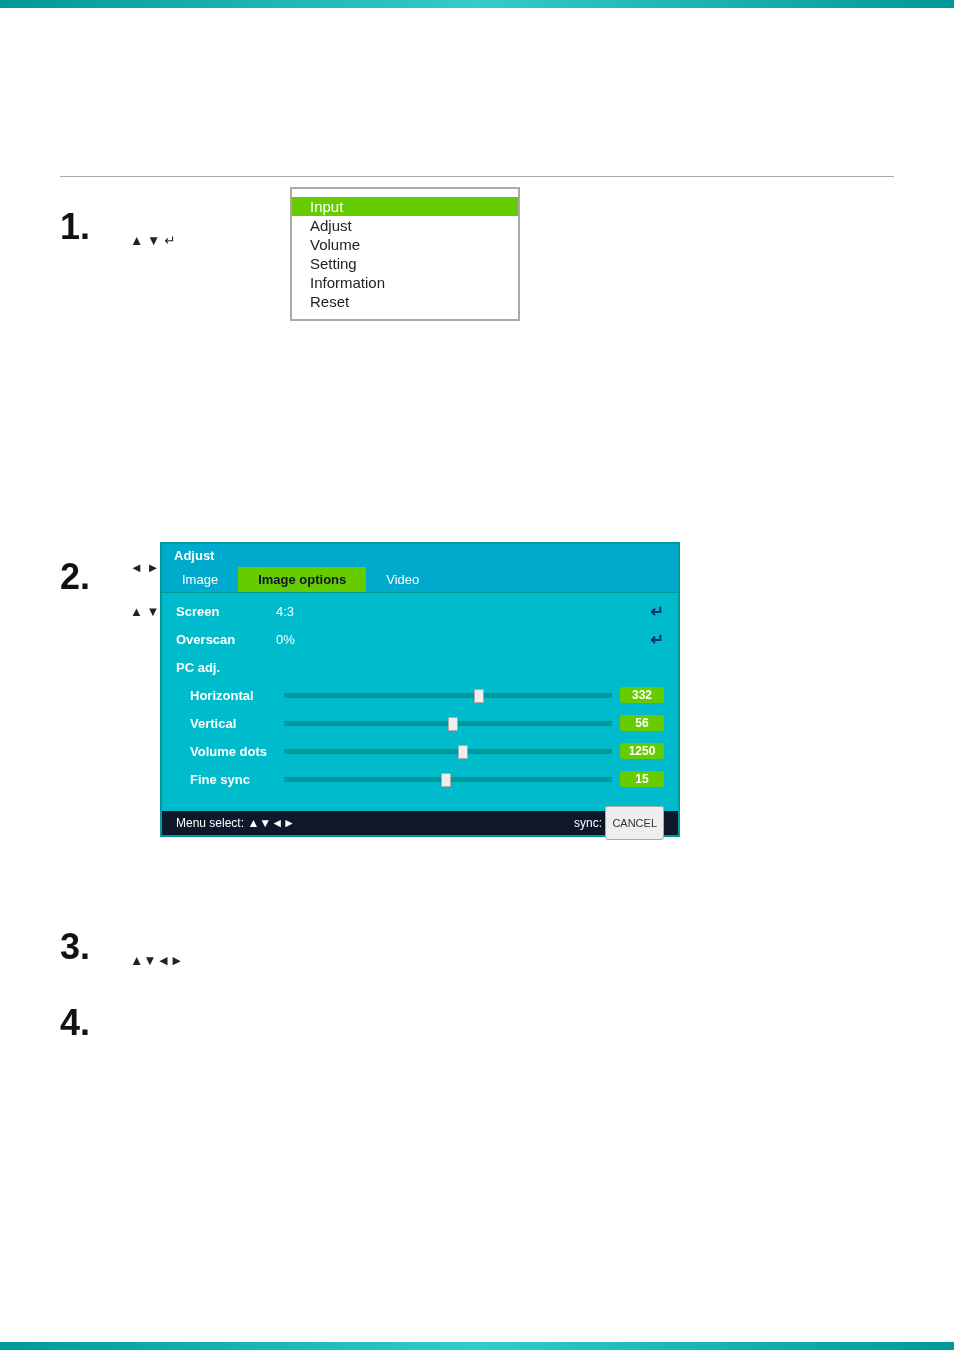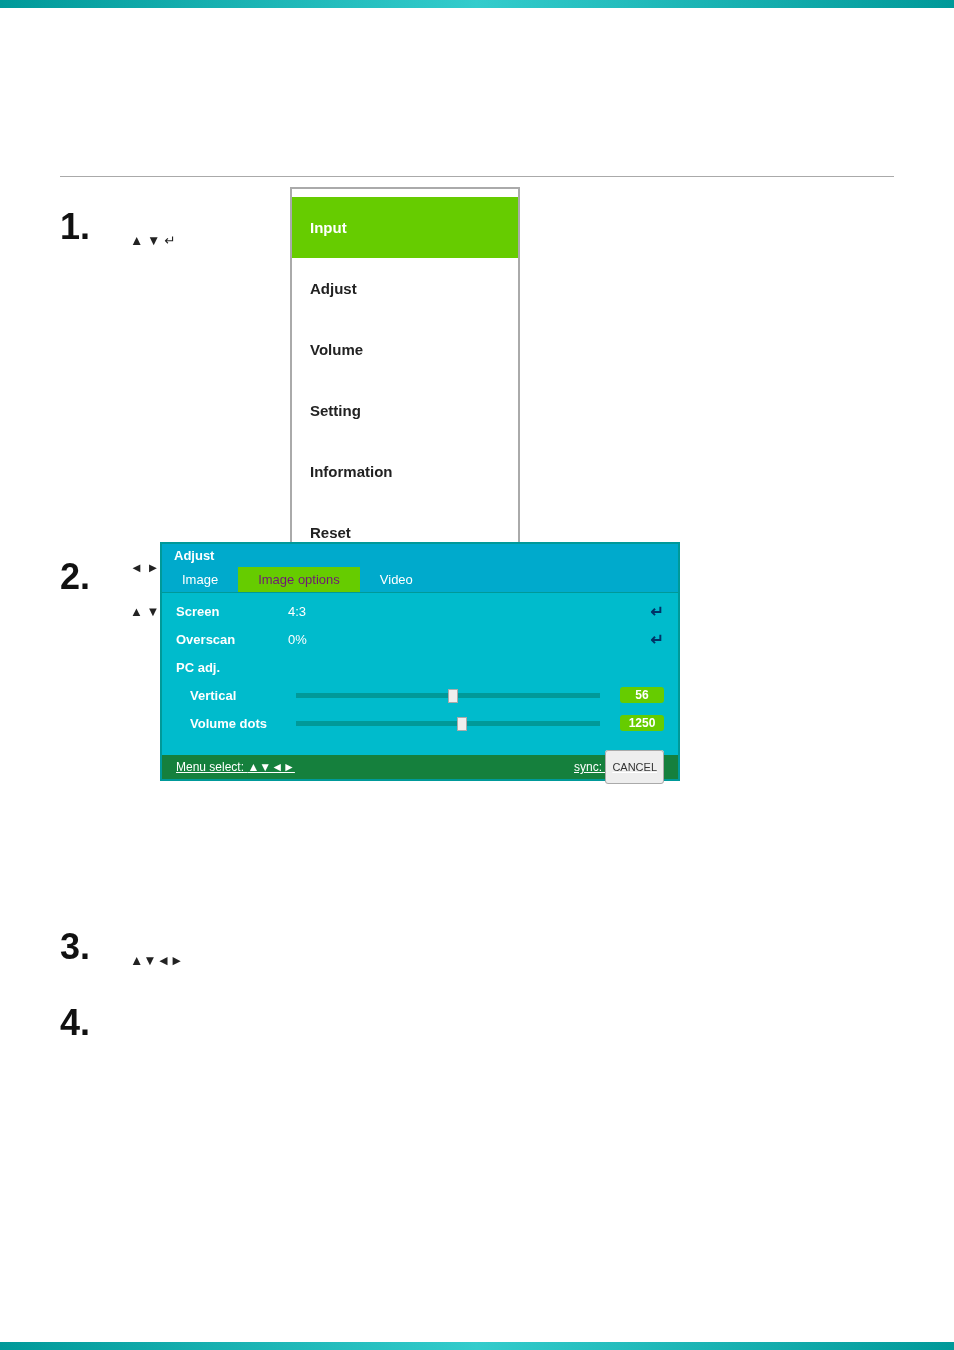--- a/index.html
+++ b/index.html
@@ -80,23 +80,23 @@
       left: 430px;
       top: 150px;
       width: 230px;
       background: #fff;
       border: 2px solid #aaa;
       padding: 8px 0;
       z-index: 10;
     }
 
     .main-menu-item {
-      padding: 22px 18px;
+      padding: 1px 18px;
       font-size: 15px;
-      font-weight: bold;
+      font-weight: normal;
       color: #222;
       cursor: pointer;
     }
 
     .main-menu-item.active {
       background: #66cc00;
       color: #fff;
     }
 
     
@@ -127,35 +127,34 @@
     .adjust-tab {
       padding: 5px 20px;
       font-size: 13px;
       color: #fff;
       cursor: pointer;
       font-weight: normal;
     }
 
     .adjust-tab.active {
       background: #66cc00;
-      color: #701a75;
-      font-weight: normal;
+      color: #0f172a;
+      font-weight: bold;
     }
 
     .adjust-body {
       padding: 6px 14px 10px 14px;
       background: #00bbcc;
     }
 
     .adjust-row {
       display: flex;
       align-items: center;
       margin-bottom: 4px;
       min-height: 24px;
-      gap: 12px;
     }
 
     .adjust-label {
       width: 100px;
       font-size: 13px;
       color: #fff;
       font-weight: bold;
     }
 
     .adjust-value {
@@ -206,24 +205,23 @@
       text-align: center;
       padding: 1px 4px;
       border-radius: 3px;
     }
 
     .adjust-footer {
       display: flex;
       justify-content: space-between;
       align-items: center;
       padding: 5px 14px;
-      background: #15803d;
+      background: #0f172a;
       color: #fff;
       font-size: 12px;
-      text-decoration: underline;
     }
 
     .cancel-badge {
       background: #eee;
       color: #333;
       border: 1px solid #aaa;
       border-radius: 3px;
       padding: 10px 6px;
       font-size: 11px;
     }
@@ -303,20 +301,29 @@
           <div class="adjust-value">0%</div>
           <div style="flex:1"></div>
           <div class="adjust-enter">↵</div>
         </div>
 
         <div class="adjust-row">
           <div class="adjust-label">PC adj.</div>
           <div style="flex:1"></div>
         </div>
 
+        <div class="adjust-row">
+          <div class="adjust-label" style="padding-left:14px;">Horizontal</div>
+          <div class="slider-container">
+            <div class="slider-track">
+              <div class="slider-thumb" style="left:58%;"></div>
+            </div>
+          </div>
+          <div class="adjust-number-badge">332</div>
+        </div>
 
         <div class="adjust-row">
           <div class="adjust-label" style="padding-left:14px;">Vertical</div>
           <div class="slider-container">
             <div class="slider-track">
               <div class="slider-thumb" style="left:50%;"></div>
             </div>
           </div>
           <div class="adjust-number-badge">56</div>
         </div>
@@ -324,20 +331,29 @@
         <div class="adjust-row">
           <div class="adjust-label" style="padding-left:14px;">Volume dots</div>
           <div class="slider-container">
             <div class="slider-track">
               <div class="slider-thumb" style="left:53%;"></div>
             </div>
           </div>
           <div class="adjust-number-badge">1250</div>
         </div>
 
+        <div class="adjust-row">
+          <div class="adjust-label" style="padding-left:14px;">Fine sync</div>
+          <div class="slider-container">
+            <div class="slider-track">
+              <div class="slider-thumb" style="left:48%;"></div>
+            </div>
+          </div>
+          <div class="adjust-number-badge">15</div>
+        </div>
 
         <div style="height:6px;"></div>
       </div>
       <div class="adjust-footer">
         <span>
           <span>Menu select:</span>
           <span>▲▼◄►</span>
         </span>
         <span>
           <span>sync:</span>

